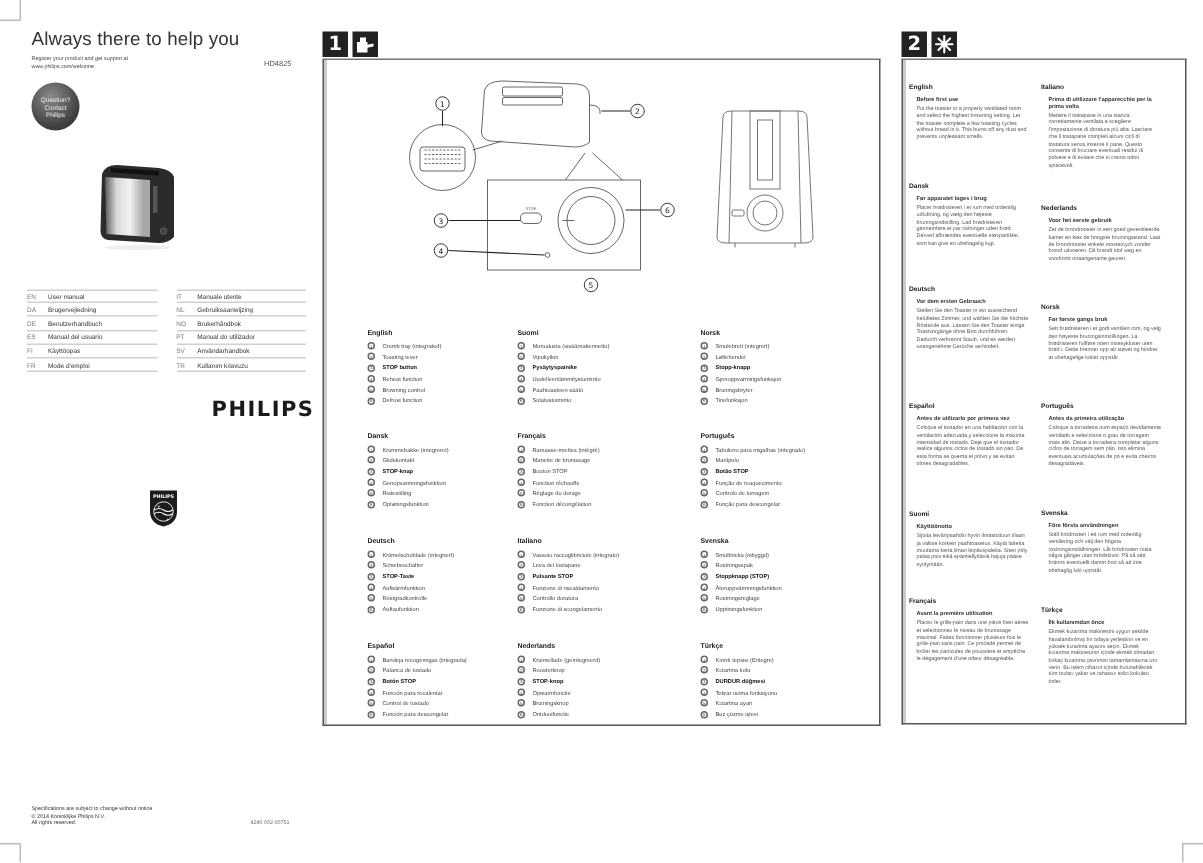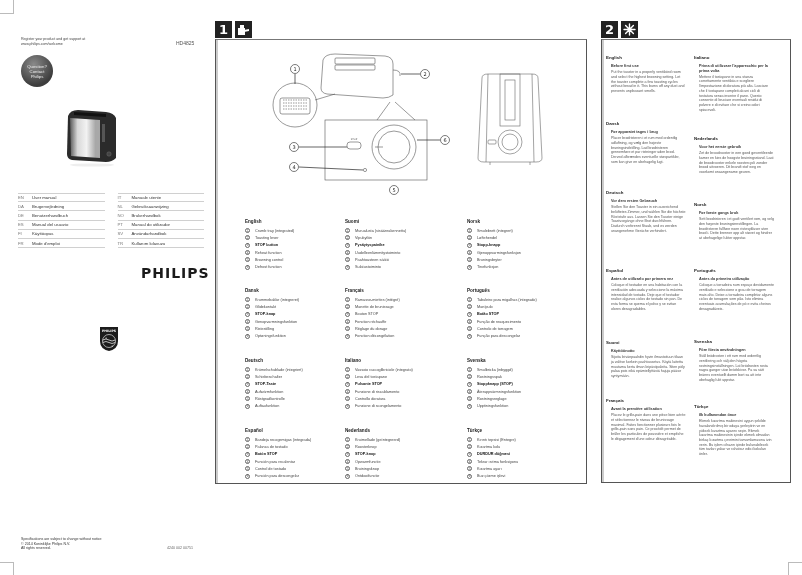--- a/index.html
+++ b/index.html
@@ -52,20 +52,21 @@
   .tip-body { font-size: 3.6px; line-height: 4.7px; color: #555; margin-left: 5px; }
 </style>
 </head>
 <body>
 
 <div class="crop" style="left:0;top:0;width:14px;height:14px;border-right-width:0.6px;border-bottom-width:0.6px;"></div>
 <div class="crop" style="left:0;top:562px;width:14px;height:13px;border-right-width:0.6px;border-top-width:0.6px;"></div>
 <div class="crop" style="left:788px;top:562px;width:14px;height:13px;border-left-width:0.6px;border-top-width:0.6px;"></div>
 
 <div class="cover">
+  <h1 class="cover-title">Always there to help you</h1>
   <div class="cover-register">Register your product and get support at www.philips.com/welcome</div>
   <div class="cover-model">HD4825</div>
 
   <div class="qcp-badge">
     <span>Question?</span>
     <span>Contact</span>
     <span>Philips</span>
   </div>
 
   <svg class="toaster-photo" viewBox="0 0 60 80">

